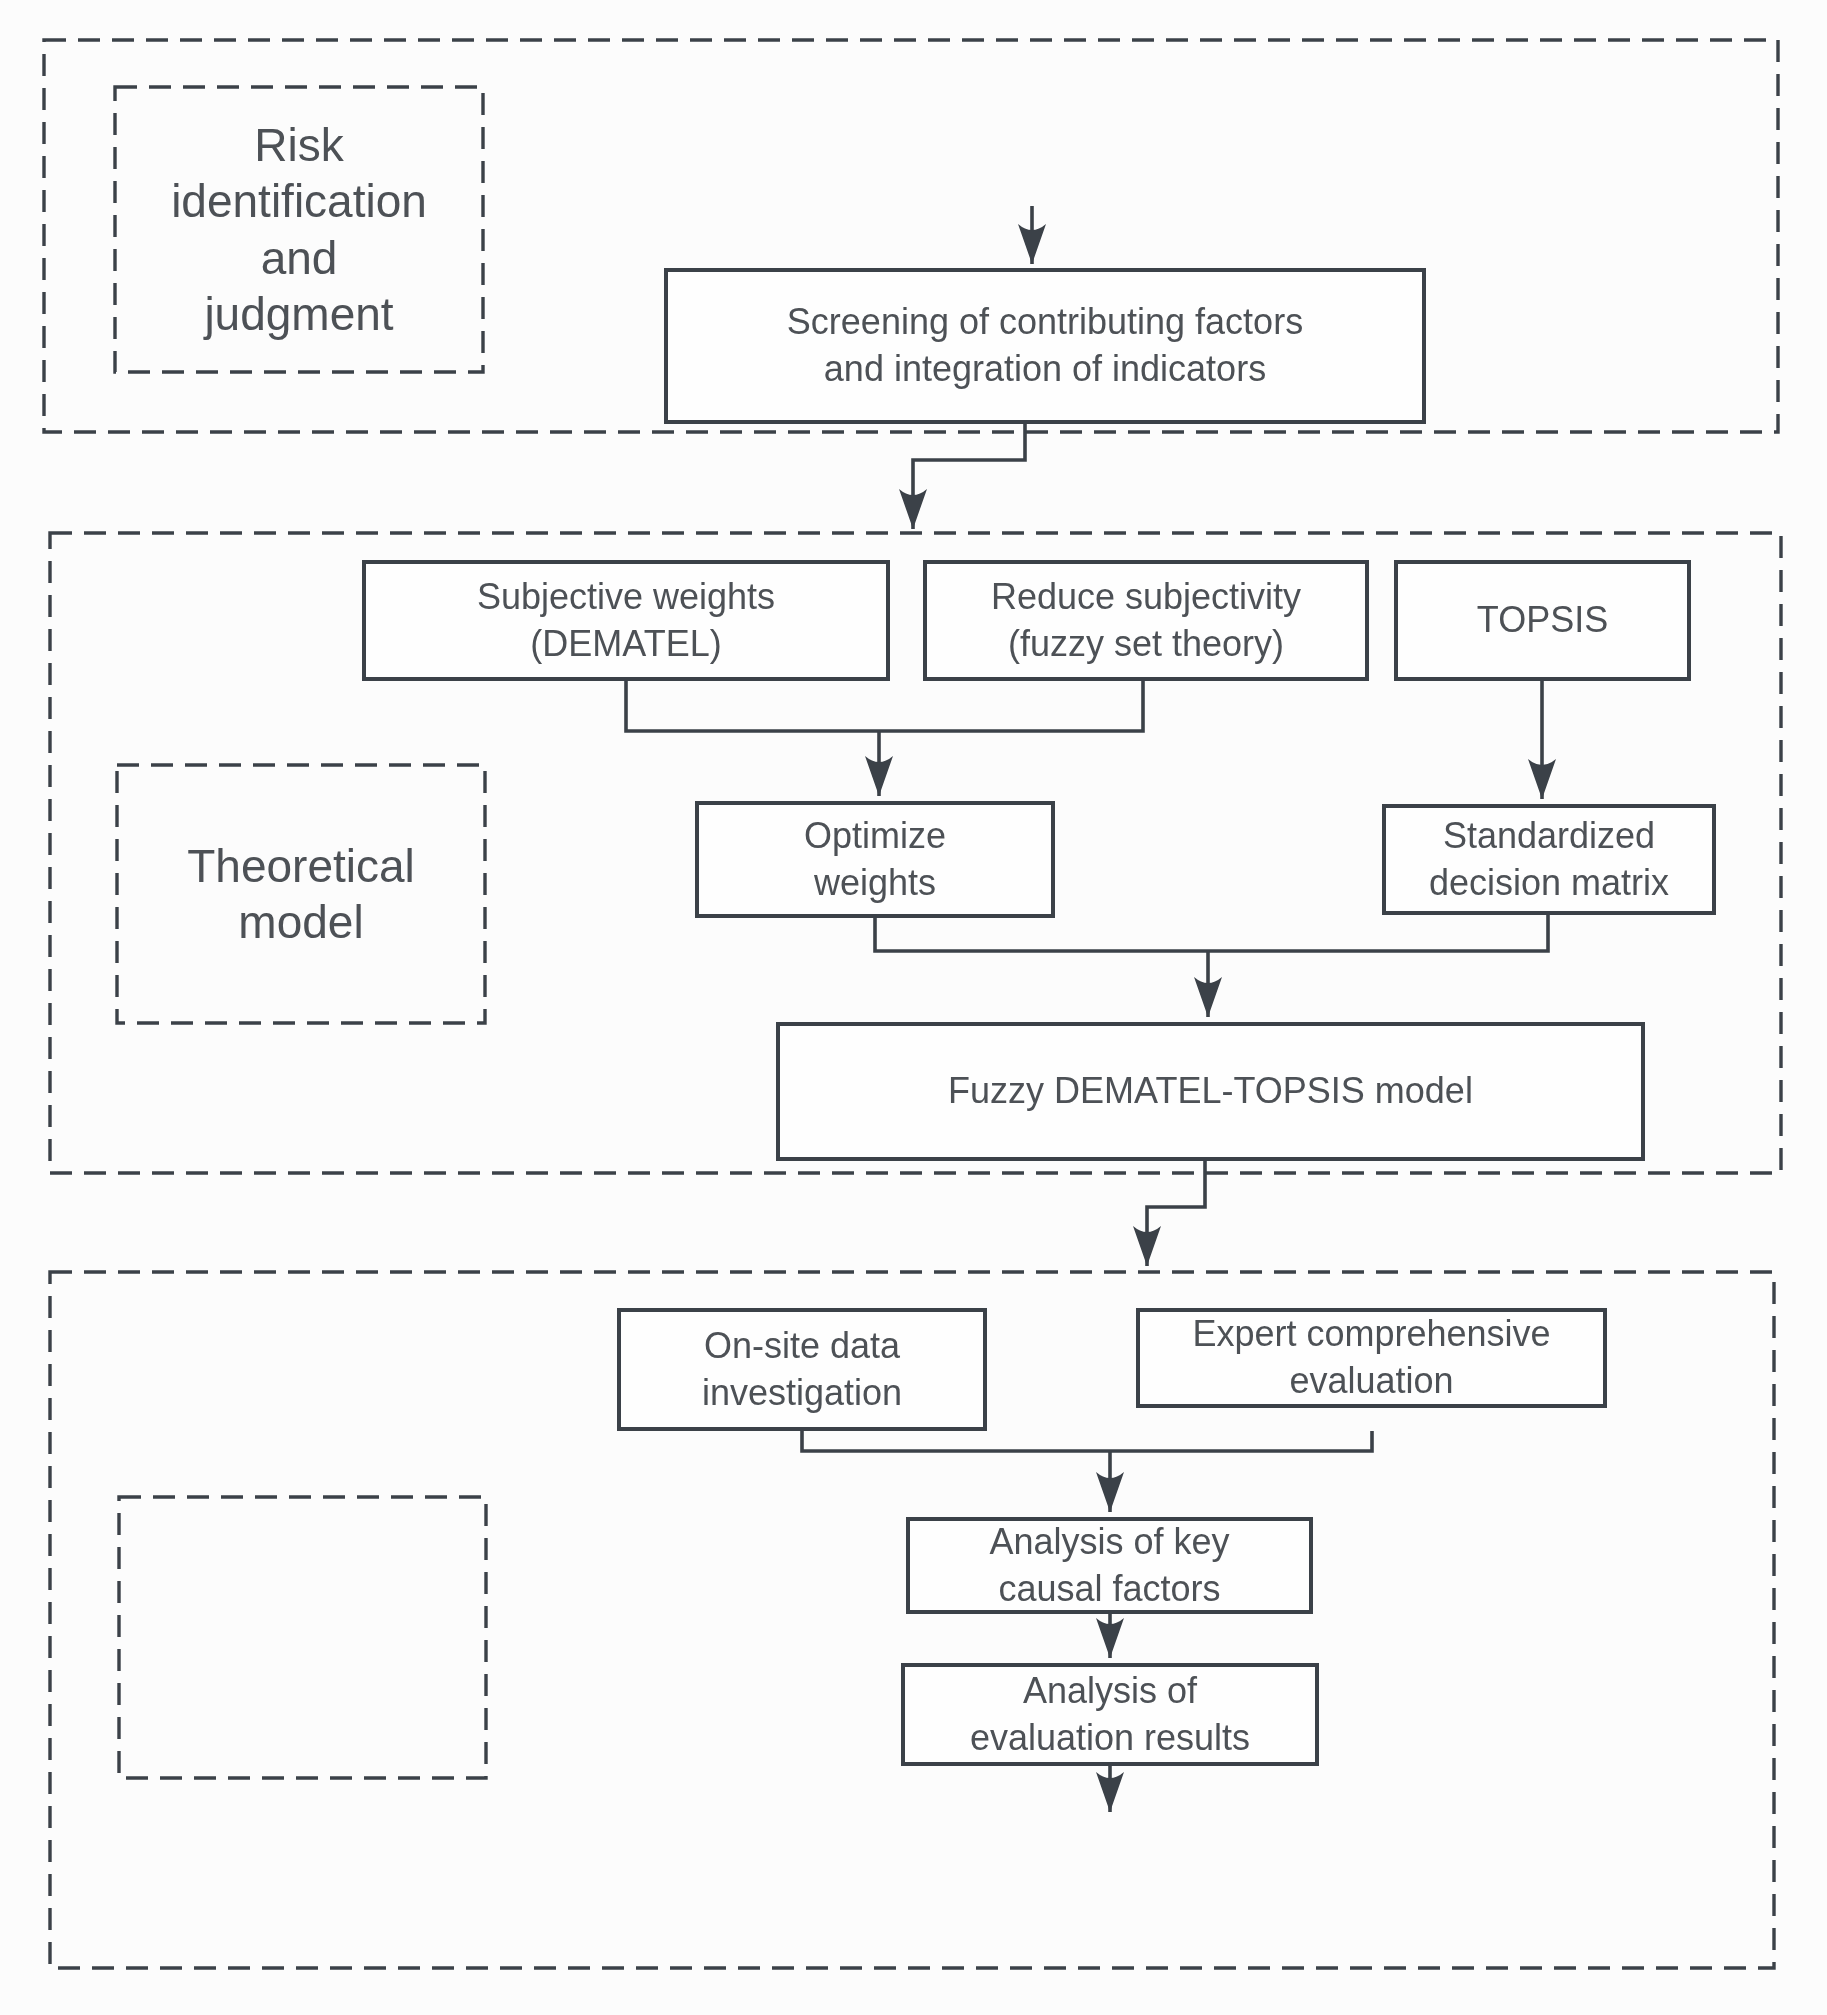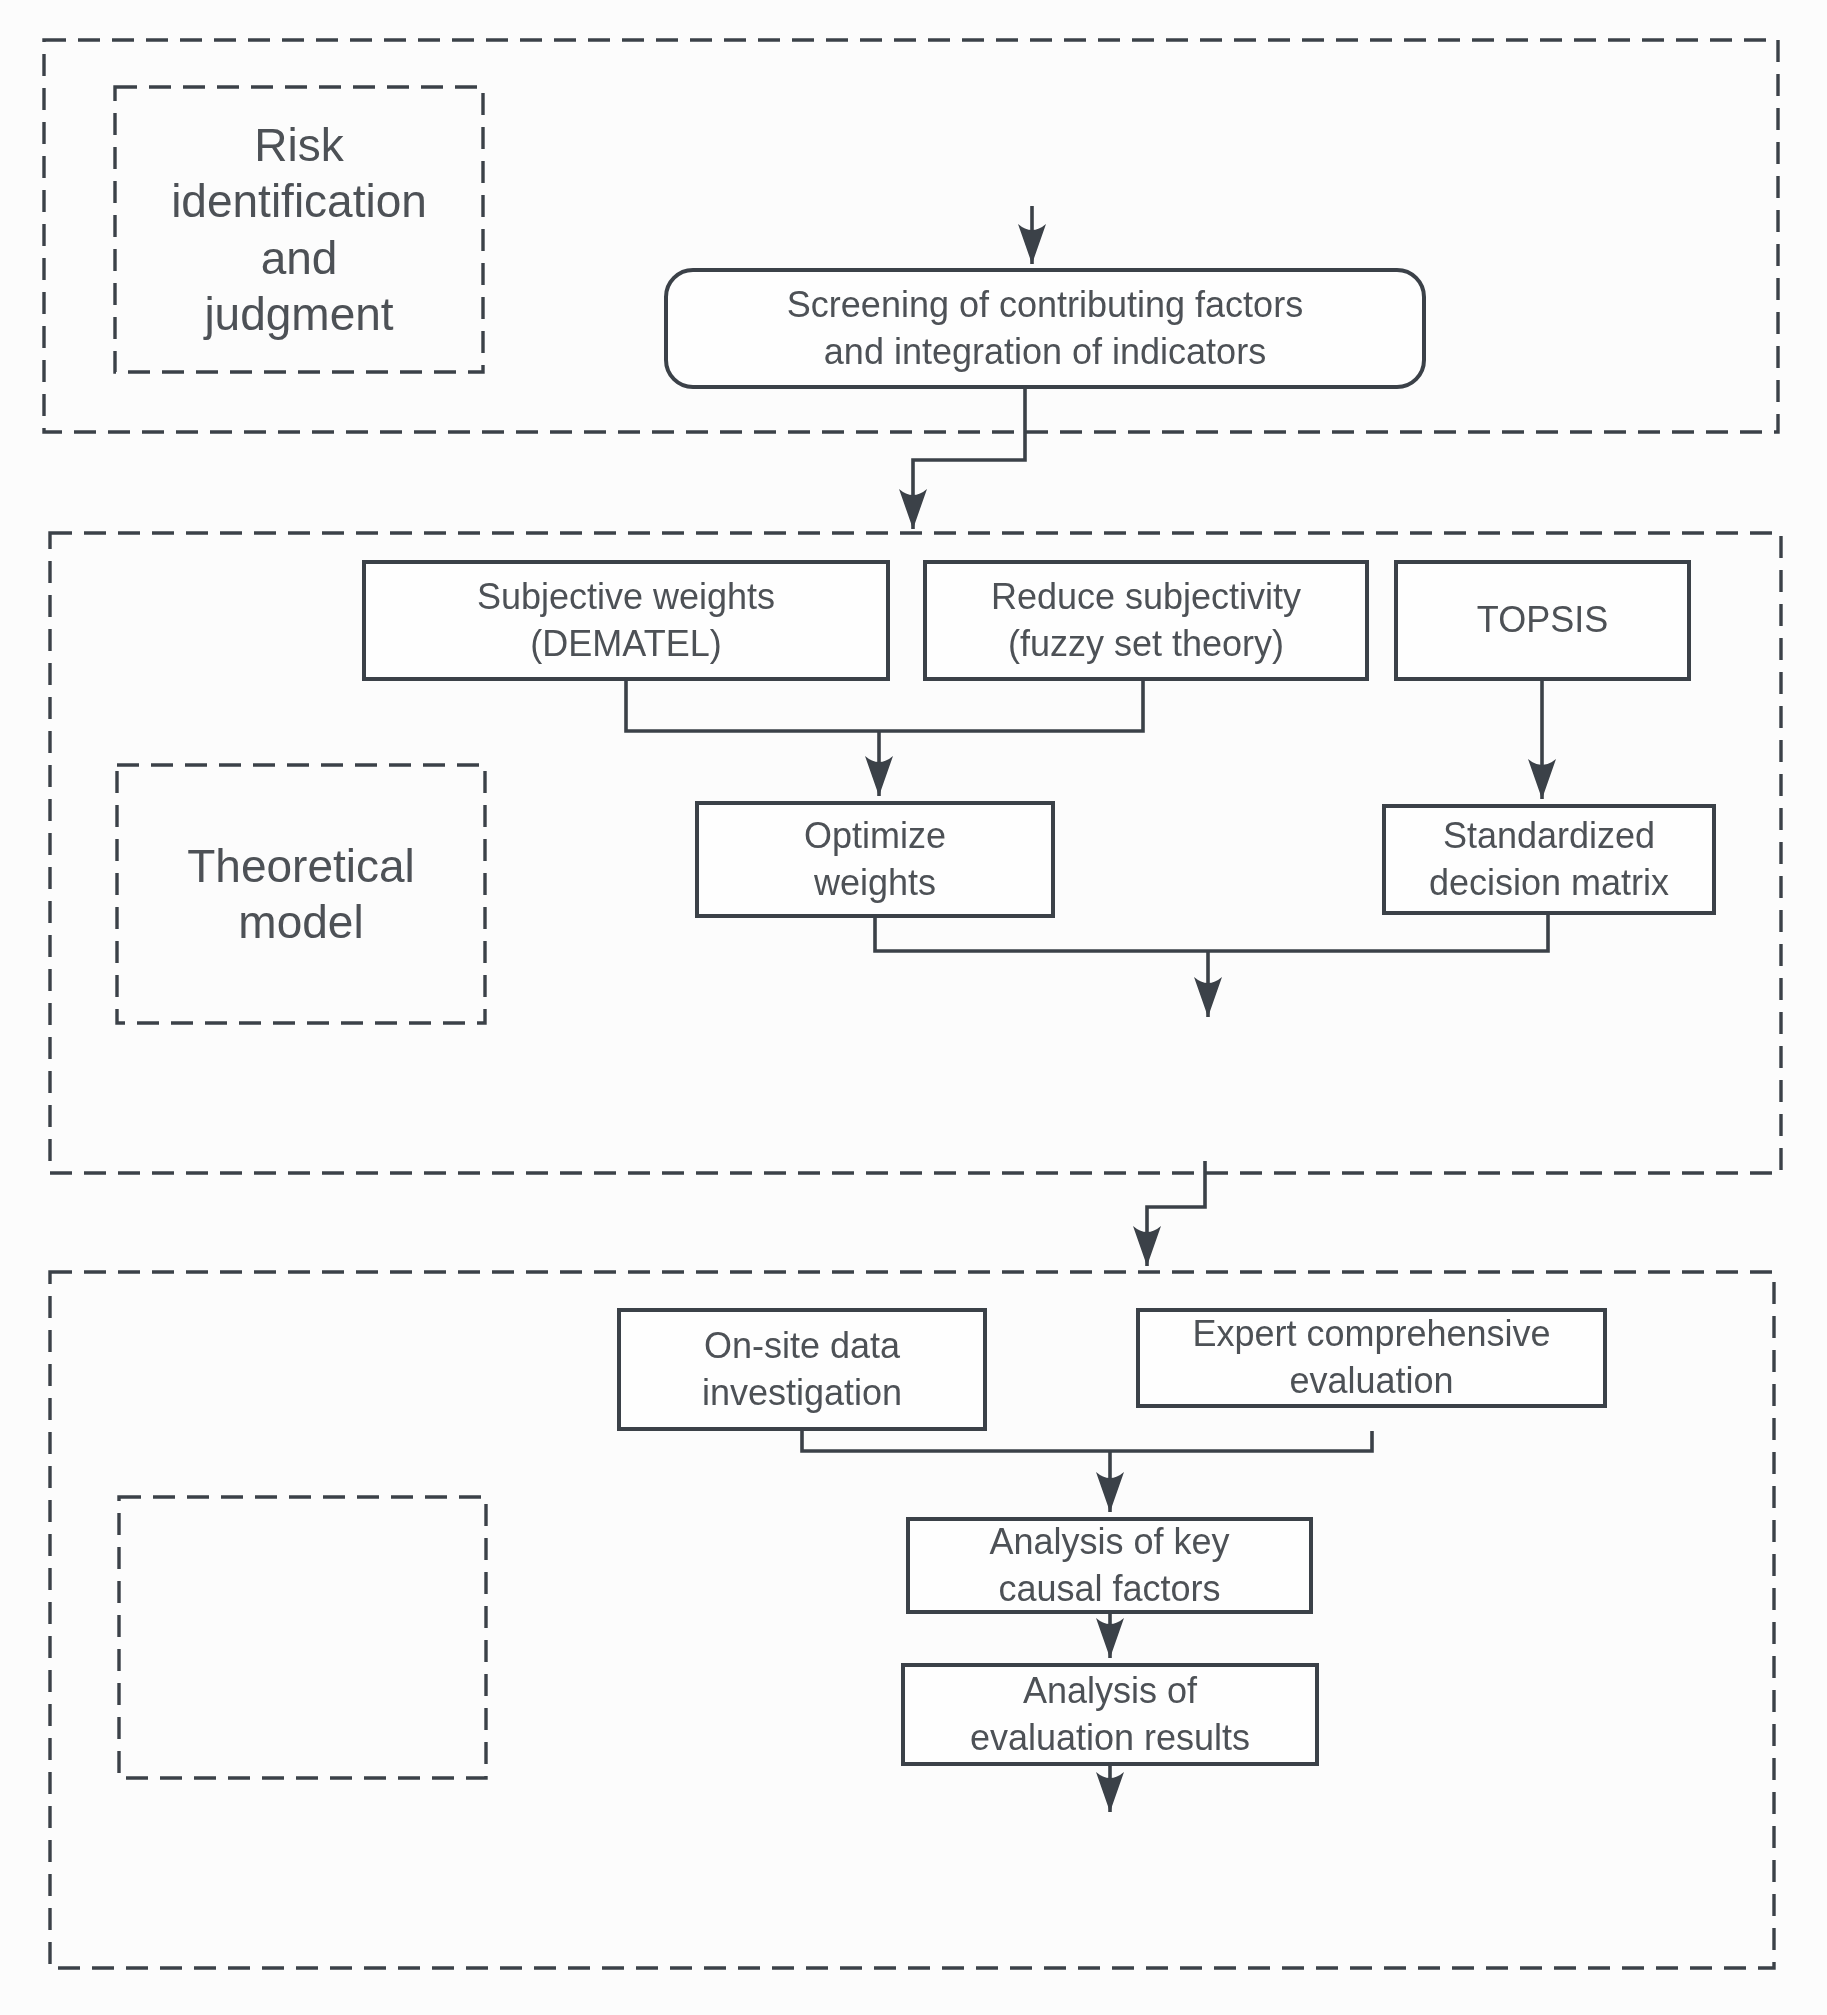--- a/index.html
+++ b/index.html
@@ -83,37 +83,38 @@
   </svg>
 
   <div class="section-label" style="left:115px;top:87px;width:368px;height:285px;">Risk
 identification
 and
 judgment</div>
   <div class="section-label" style="left:117px;top:765px;width:368px;height:258px;">Theoretical
 model</div>
 
 
-  <div class="node" style="left:664px;top:268px;width:762px;height:121px;border-radius:29px;">Screening of contributing factors
+  <div class="node" style="left:664px;top:268px;width:762px;height:156px;">Screening of contributing factors
 and integration of indicators</div>
 
   <div class="node" style="left:362px;top:560px;width:528px;height:121px;">Subjective weights
 (DEMATEL)</div>
 
   <div class="node" style="left:923px;top:560px;width:446px;height:121px;">Reduce subjectivity
 (fuzzy set theory)</div>
 
   <div class="node" style="left:1394px;top:560px;width:297px;height:121px;">TOPSIS</div>
 
   <div class="node" style="left:695px;top:801px;width:360px;height:117px;">Optimize
 weights</div>
 
   <div class="node" style="left:1382px;top:804px;width:334px;height:111px;">Standardized
 decision matrix</div>
 
+  <div class="node" style="left:776px;top:1022px;width:869px;height:139px;">Fuzzy DEMATEL-TOPSIS model</div>
 
   <div class="node" style="left:617px;top:1308px;width:370px;height:123px;">On-site data
 investigation</div>
 
   <div class="node" style="left:1136px;top:1308px;width:471px;height:100px;">Expert comprehensive
 evaluation</div>
 
   <div class="node" style="left:906px;top:1517px;width:407px;height:97px;">Analysis of key
 causal factors</div>
 

